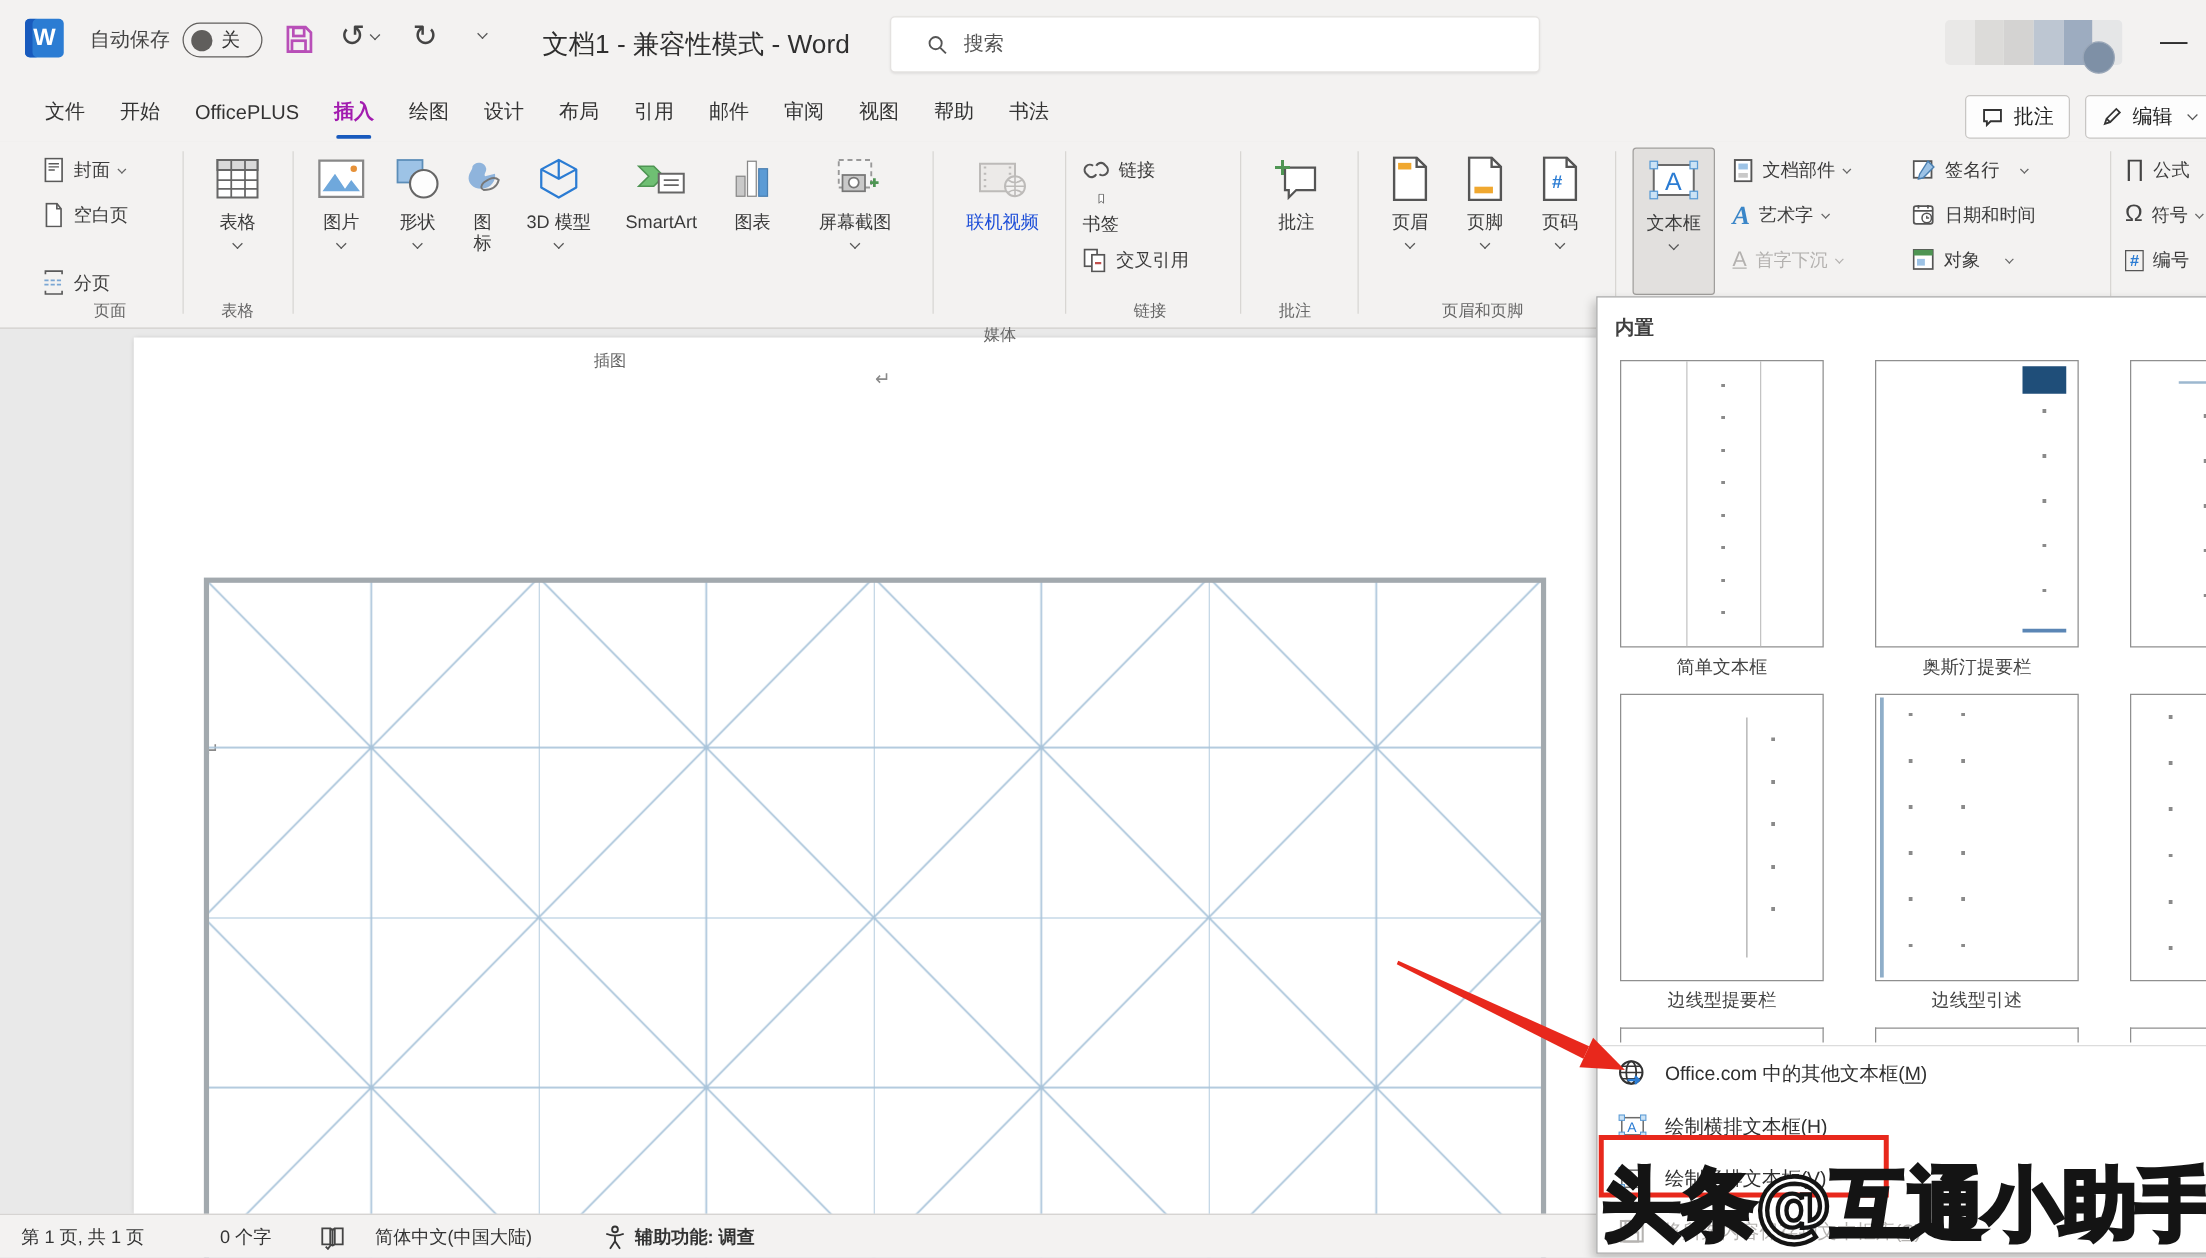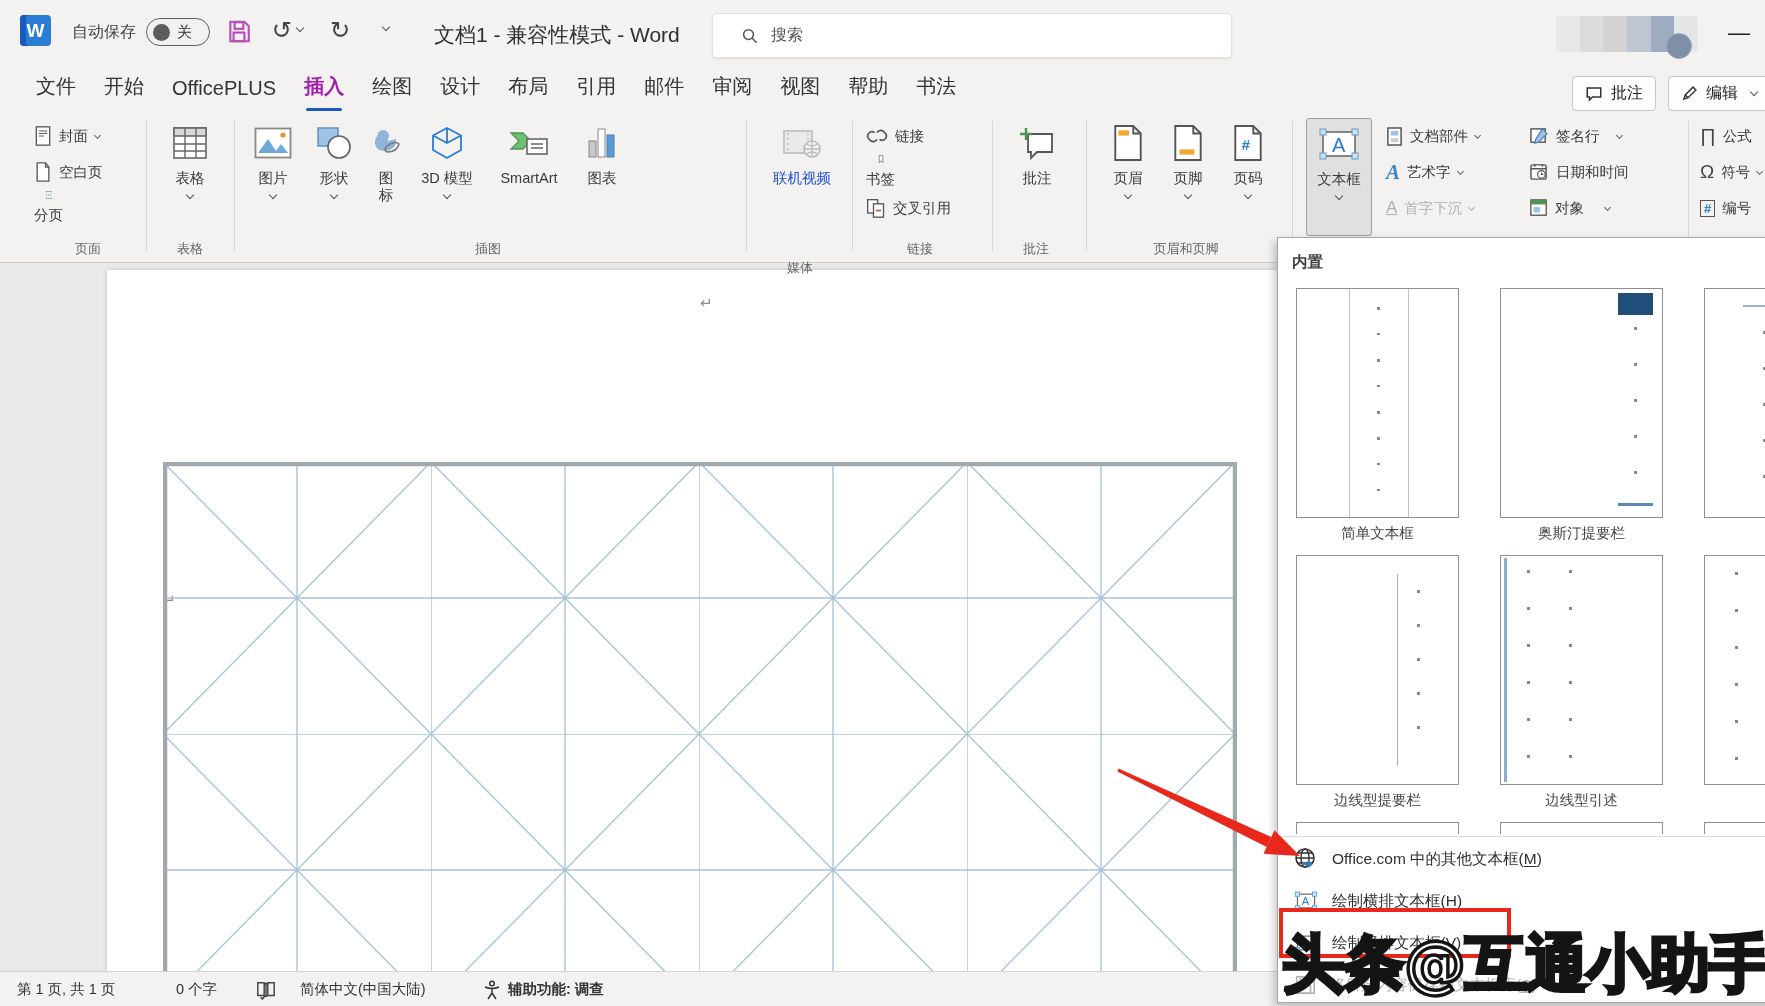--- a/index.html
+++ b/index.html
@@ -20,21 +20,21 @@
   .doc-title { position:absolute; left:434px; top:21px; font-size:21px; color:#2f2f2f; white-space:nowrap; }
   .searchbox { position:absolute; left:712px; top:13px; width:520px; height:45px; background:#fff; border:1px solid #e4e2e0; border-radius:4px; box-shadow:0 1px 2px rgba(0,0,0,.08); display:flex; align-items:center; padding-left:28px; gap:12px; }
   .searchbox .stext { font-size:16px; color:#555; }
   .avatar-blur { position:absolute; left:1556px; top:16px; width:142px; height:36px; border-radius:4px; display:flex; overflow:hidden; opacity:.85; }
   .avatar-blur i { flex:1; }
   .avatar-circ { position:absolute; left:1666px; top:33px; width:26px; height:26px; border-radius:50%; background:#7e90a6; border:1px solid #9aa7b8; }
   .minimize { position:absolute; left:1728px; top:20px; font-size:22px; color:#222; }
 
   
   .tabrow { position:absolute; left:0; top:64px; width:1765px; height:49px; background:#f3f2f1; display:flex; align-items:flex-end; padding-left:22px; }
-  .tab { position:relative; font-size:20px; color:#333; padding:0 14px 13px 14px; white-space:nowrap; }
+  .tab { position:relative; font-size:16px; color:#333; padding:0 14px 13px 14px; white-space:nowrap; }
   .tab.active { font-weight:bold; color:#a21caf; }
   .tab.active::after { content:""; position:absolute; left:16px; right:16px; bottom:2px; height:3px; background:#185abd; border-radius:2px; }
   .top-btn { position:absolute; top:76px; height:35px; border:1px solid #c8c6c4; border-radius:4px; background:#fdfdfd; display:flex; align-items:center; gap:8px; padding:0 12px; font-size:16px; color:#222; }
 
   
   .ribbon { position:absolute; left:0; top:113px; width:1765px; height:150px; background:#f3f2f1; border-bottom:1px solid #cfcdcb; }
   .rsep { position:absolute; top:8px; width:1px; height:130px; background:#d8d6d3; }
   .glabel { position:absolute; top:127px; transform:translateX(-50%); font-size:13px; color:#666; white-space:nowrap; }
   .rb { position:absolute; top:5px; height:118px; display:flex; flex-direction:column; align-items:center; font-size:14.5px; color:#3b3b3b; text-align:center; }
   .rb .ic { height:42px; display:flex; align-items:center; justify-content:center; margin-top:4px; }
@@ -176,21 +176,21 @@
       <span>封面</span>
       <span class="chev"></span>
     </div>
     <div class="rs" style="left:34px; top:42px;">
       <svg width="18" height="20" viewBox="0 0 20 24">
           <path d="M3 1 h10 l4 5 v17 H3z" fill="#fff" stroke="#5a5a5a" stroke-width="1.6"></path>
           <path d="M13 1 v5 h4" fill="none" stroke="#5a5a5a" stroke-width="1.6"></path>
         </svg>
       <span>空白页</span>
     </div>
-    <div class="rs" style="left:34px; top:78px;flex-direction:column;">
+    <div class="rs" style="left:34px; top:96px;">
       <svg width="18" height="20" viewBox="0 0 20 24">
           <path d="M2 4 V1 h16 v3 M2 20 v3 h16 v-3" fill="none" stroke="#5a5a5a" stroke-width="1.6"></path>
           <path d="M1 10 h4 M7 10 h4 M13 10 h4 M1 14 h4 M7 14 h4 M13 14 h4" stroke="#7ba7d4" stroke-width="1.8"></path>
         </svg>
       <span>分页</span>
     </div>
     <div class="glabel" style="left:88px;">页面</div>
     <div class="rsep" style="left:146px;"></div>
 
     <div class="rb" style="left:150px; width:80px;">
@@ -259,21 +259,33 @@
     <div class="rb" style="left:576px; width:52px;">
       <span class="ic">
           <svg width="30" height="32" viewBox="0 0 30 32">
             <rect x="2" y="14" width="7" height="16" fill="#c9c9c9" stroke="#888"></rect>
             <rect x="11" y="2" width="7" height="28" fill="#fff" stroke="#888"></rect>
             <rect x="20" y="8" width="7" height="22" fill="#5b9bd5" stroke="#4a7fb0"></rect>
           </svg>
         </span>
       <span class="lbl">图表</span>
     </div>
-    <div class="glabel" style="left:488px;">插图</div>
+    <div class="rb" style="left:632px; width:104px;">
+      <span class="ic">
+          <svg width="38" height="34" viewBox="0 0 38 34">
+            <rect x="6" y="2" width="26" height="22" fill="#f5f5f5" stroke="#999" stroke-width="1.5" stroke-dasharray="4 3"></rect>
+            <rect x="9" y="14" width="18" height="13" fill="#c9c9c9" stroke="#777" stroke-width="1.4"></rect>
+            <circle cx="18" cy="20" r="4" fill="#fff" stroke="#777" stroke-width="1.4"></circle>
+            <path d="M31 20 h7 M34.5 16.5 v7" stroke="#4e9553" stroke-width="2.2"></path>
+          </svg>
+        </span>
+      <span class="lbl">屏幕截图</span>
+      <span class="chev"></span>
+    </div>
+    <div class="glabel" style="left:488px;margin-top:40px;">插图</div>
     <div class="rsep" style="left:746px;"></div>
 
     <div class="rb disabled" style="left:756px; width:92px;">
       <span class="ic">
           <svg width="40" height="32" viewBox="0 0 40 32">
             <rect x="2" y="4" width="28" height="22" fill="#eceae8" stroke="#bdbbb9" stroke-width="1.6"></rect>
             <path d="M5 7 h2 M5 12 h2 M5 17 h2 M5 22 h2 M25 7 h2 M25 12 h2" stroke="#bdbbb9" stroke-width="1.6"></path>
             <circle cx="30" cy="22" r="8" fill="#f3f2f1" stroke="#bdbbb9" stroke-width="1.6"></circle>
             <path d="M22 22 h16 M30 14 v16 M24.5 17 q5.5 4 11 0 M24.5 27 q5.5 -4 11 0" fill="none" stroke="#bdbbb9" stroke-width="1.3"></path>
           </svg>

